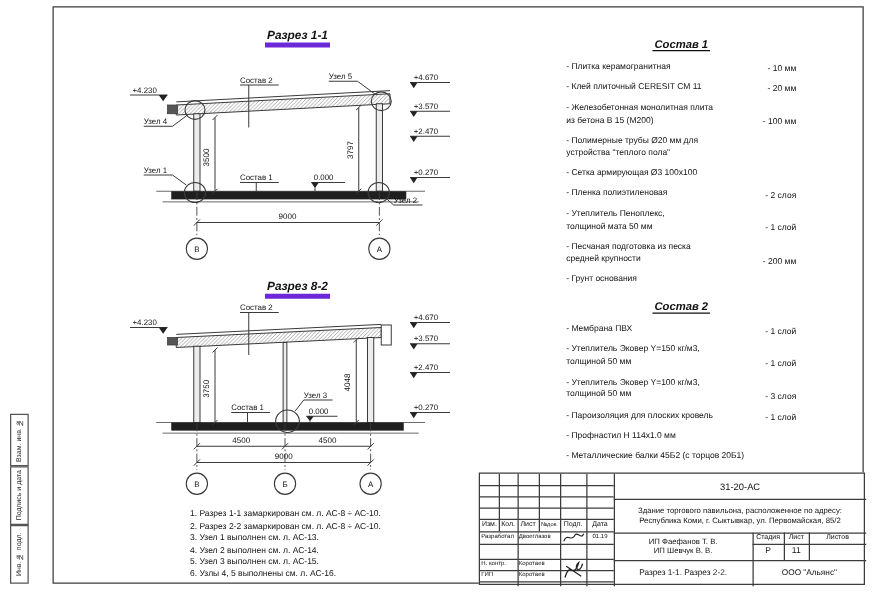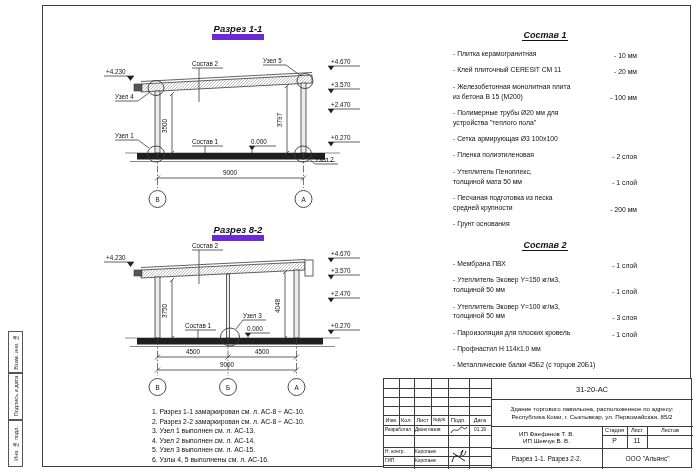--- a/index.html
+++ b/index.html
@@ -5,21 +5,21 @@
   html,body{margin:0;padding:0;background:#fff;}
   .page{position:relative;width:700px;height:474px;background:#fff;overflow:hidden;
         font-family:"Liberation Sans",sans-serif;color:#111;}
   .abs{position:absolute;box-sizing:border-box;}
   .frame{left:42px;top:5px;width:649px;height:462px;border:1.5px solid #3c3c3c;}
   
   .sidebox{left:8px;width:15px;border:1px solid #555;display:flex;align-items:center;justify-content:center;}
   .sidebox span{writing-mode:vertical-rl;transform:rotate(180deg);font-size:5.6px;white-space:nowrap;color:#222;}
   
   .sec-title{width:120px;text-align:center;font-size:9.5px;font-weight:bold;font-style:italic;}
-  .sec-title span{border-bottom:6px solid #6d28d9;padding:0 2px;}
+  .sec-title span{border-bottom:4px solid #6d28d9;padding:0 2px;}
   
   .sostav{width:184px;}
   .sostav .st-title{text-align:center;font-size:9px;font-weight:bold;font-style:italic;margin-bottom:9px;}
   .sostav .st-title span{border-bottom:1px solid #111;padding:0 2px;}
   .st-item{display:flex;justify-content:space-between;margin-bottom:6.5px;}
   .st-name{flex:1;font-size:6.8px;line-height:1.45;white-space:pre-line;}
   .st-val{font-size:6.8px;white-space:nowrap;align-self:flex-end;margin-left:4px;}
   
   .notes{width:250px;font-size:6.8px;line-height:1.4;}
   

